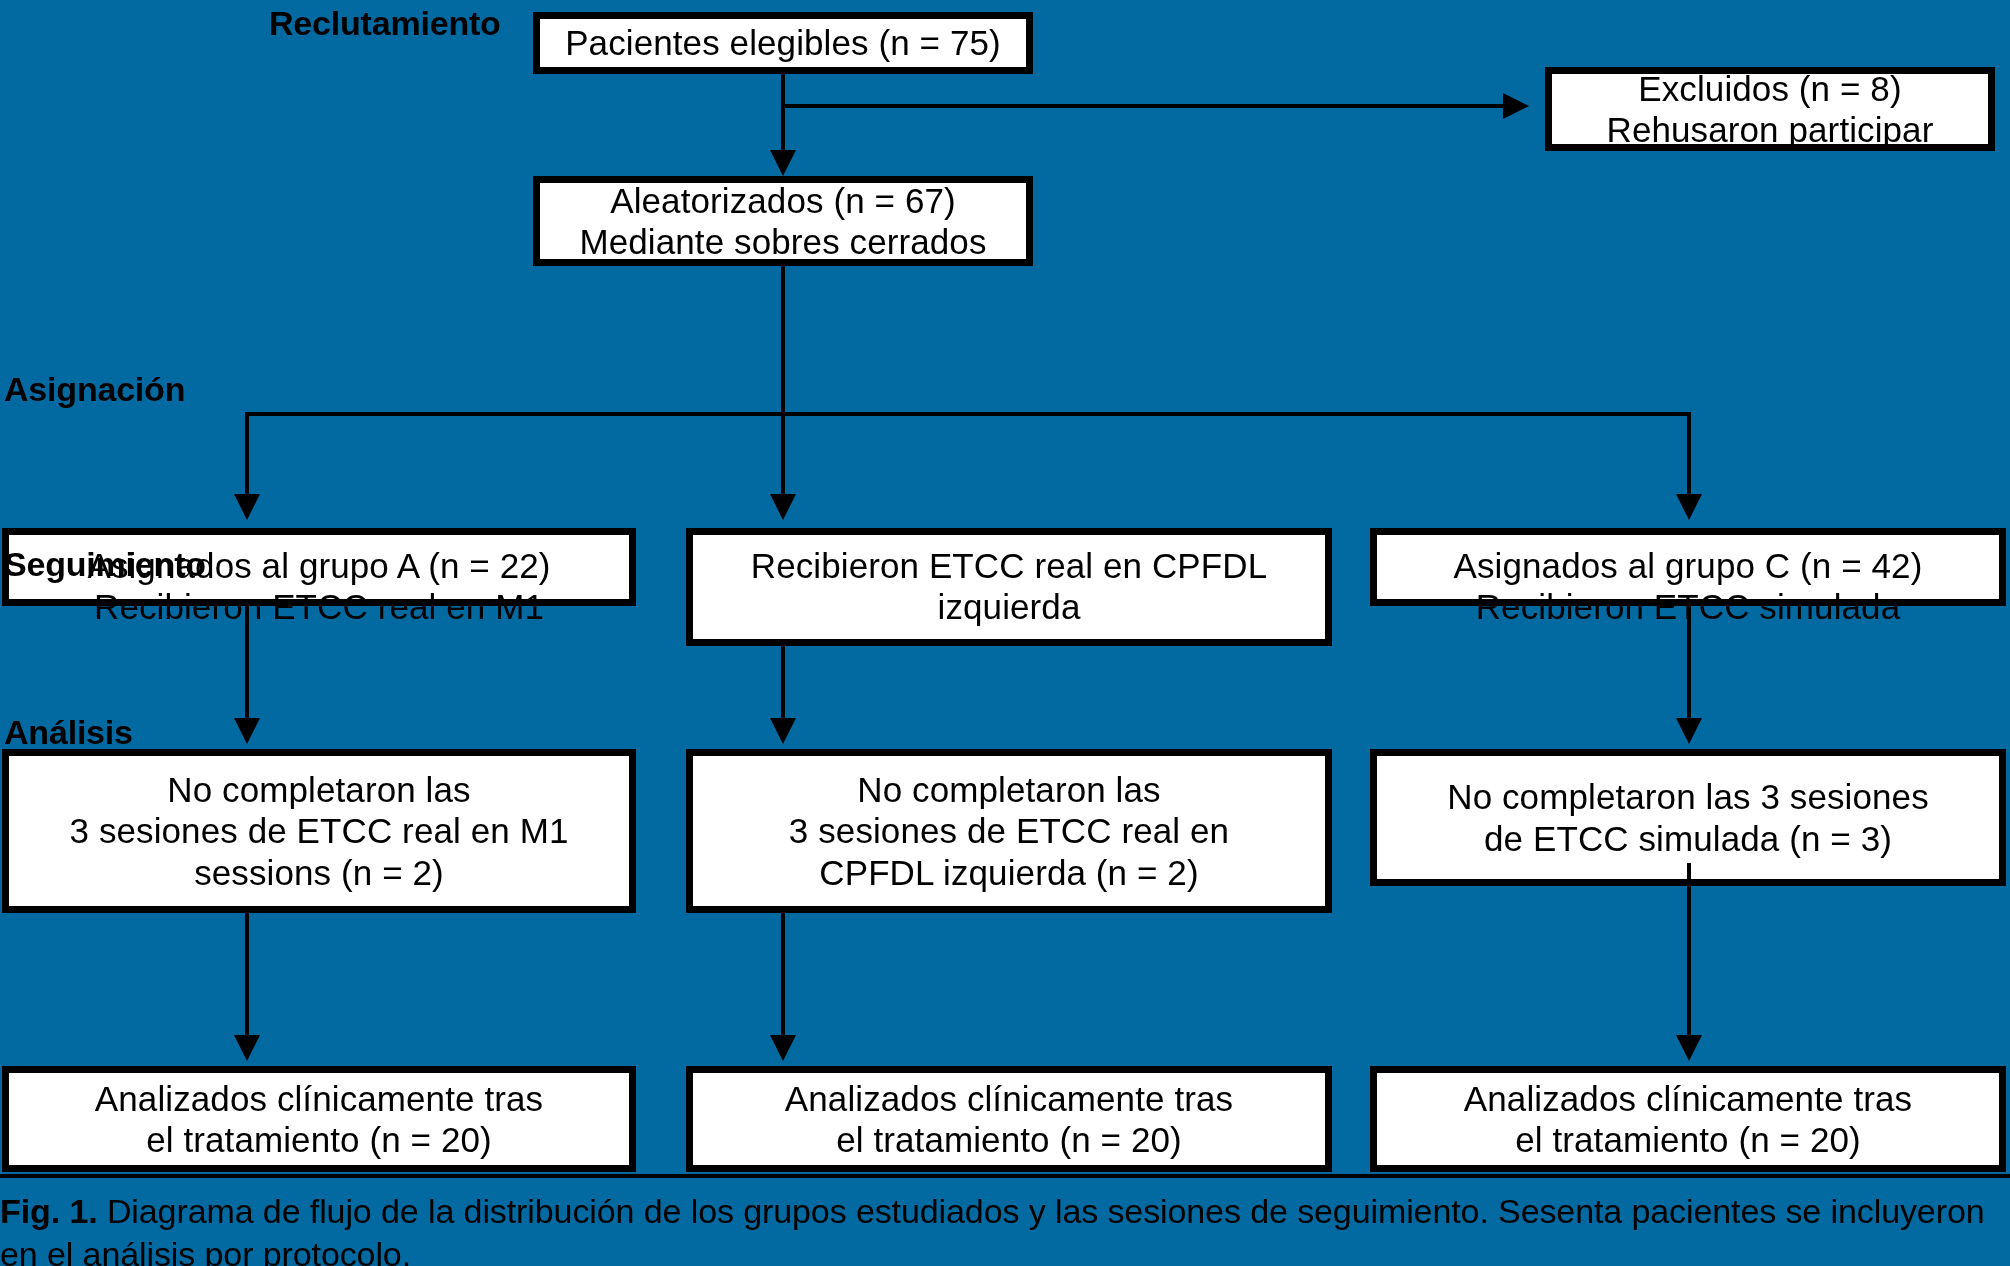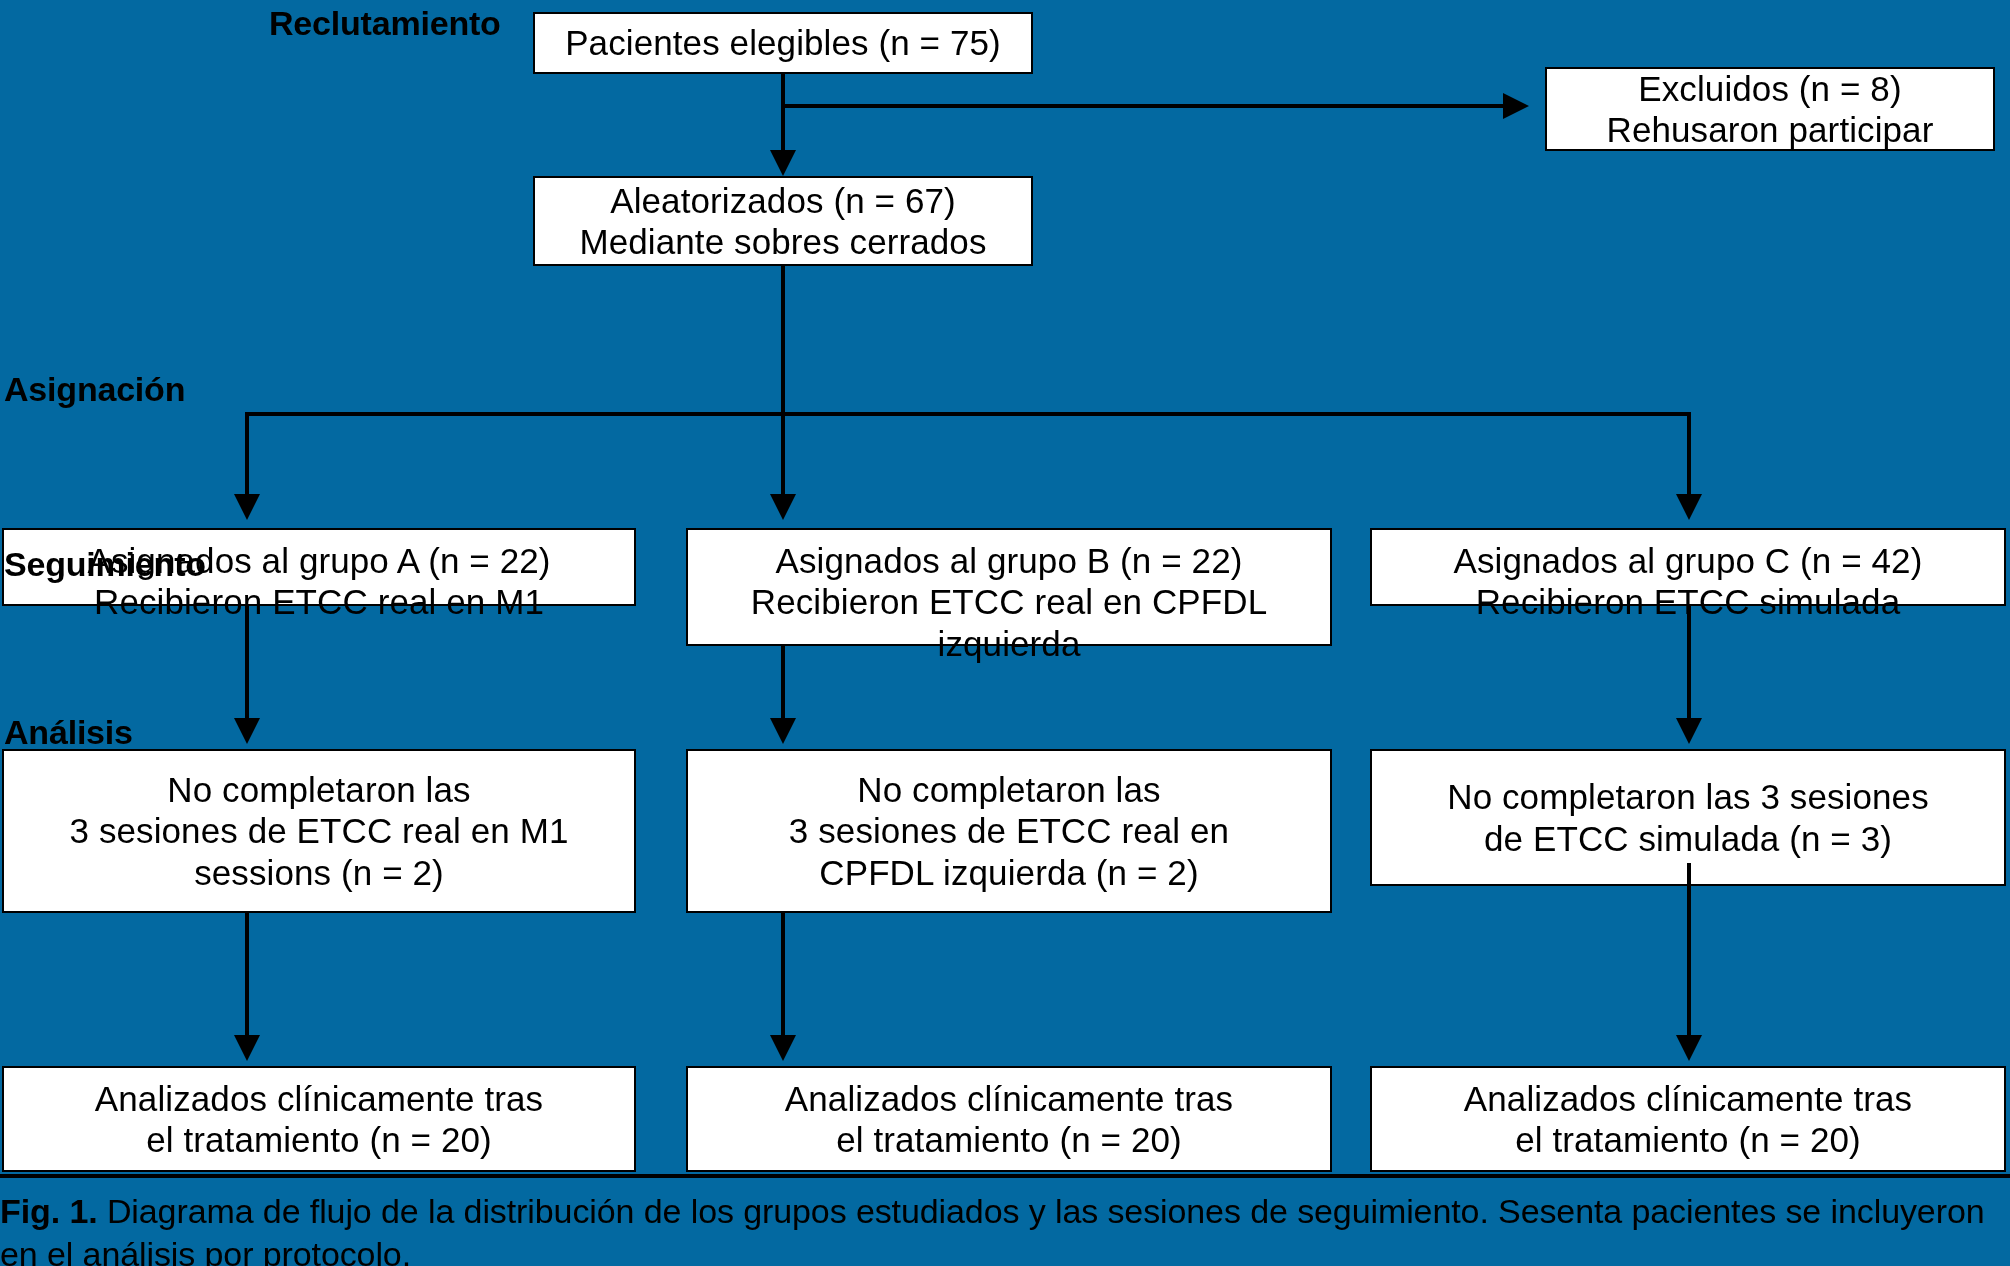--- a/index.html
+++ b/index.html
@@ -13,21 +13,21 @@
   }
   #figure {
     position: relative;
     width: 2010px;
     height: 1266px;
     background: #0369a1;
     overflow: hidden;
   }
   .box {
     position: absolute;
-    border: 2px solid #000000;
+    border: 7px solid #000000;
     background: #ffffff;
     box-sizing: border-box;
     display: flex;
     flex-direction: column;
     align-items: center;
     justify-content: center;
     text-align: center;
     font-size: 35px;
     line-height: 1.18;
     letter-spacing: 0.1px;
@@ -131,21 +131,20 @@
   <div class="arrow-down" style="left:1676px; top:494px;"></div>
 
   <div class="stage-label" style="left:4px; top:370px;text-align:right;">Asignación</div>
 
   <div class="box" id="box-alloc-a" style="left:2px; top:528px; width:634px; height:78px; justify-content:flex-start; padding-top:10px;">
     <span class="line">Asignados al grupo A (n = 22)</span>
     <span class="line">Recibieron ETCC real en M1</span>
   </div>
 
   <div class="box" id="box-alloc-b" style="left:686px; top:528px; width:646px; height:118px; justify-content:flex-start; padding-top:10px;">
-    <span class="line">Asignados al grupo B (n = 22)</span>
     <span class="line">Recibieron ETCC real en CPFDL</span>
     <span class="line">izquierda</span>
   </div>
 
   <div class="box" id="box-alloc-c" style="left:1370px; top:528px; width:636px; height:78px; justify-content:flex-start; padding-top:10px;">
     <span class="line">Asignados al grupo C (n = 42)</span>
     <span class="line">Recibieron ETCC simulada</span>
   </div>
 
   <div class="stage-label" style="left:4px; top:537px;margin-top:8px;">Seguimiento</div>

